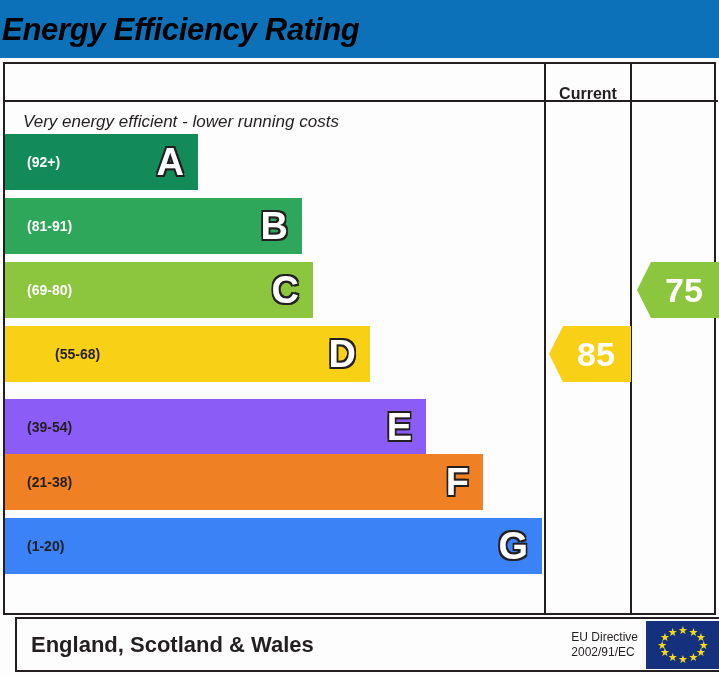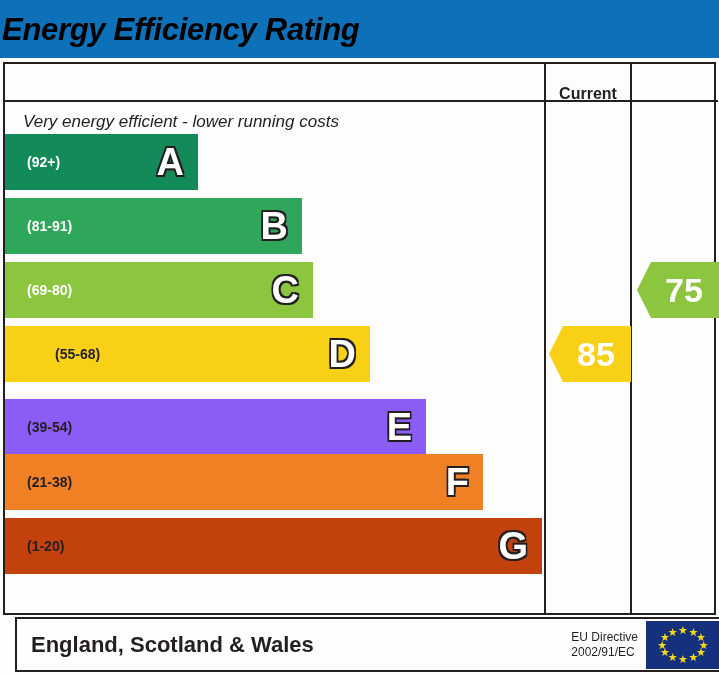--- a/index.html
+++ b/index.html
@@ -236,21 +236,21 @@
           <div class="band-letter">D</div>
         </div>
         <div class="band" style="top: 256px; width: 421px; background: #8b5cf6; margin-top: 9px;">
           <div class="band-range" style="color: rgb(35, 31, 32);">(39-54)</div>
           <div class="band-letter">E</div>
         </div>
         <div class="band" style="top: 320px; width: 478px; background: rgb(239, 128, 35);">
           <div class="band-range" style="color: rgb(35, 31, 32);">(21-38)</div>
           <div class="band-letter">F</div>
         </div>
-        <div class="band" style="top: 384px; width: 537px; background: #c2410c;">
+        <div class="band" style="top: 384px; width: 537px; background: #3b82f6;">
           <div class="band-range" style="color: rgb(35, 31, 32);">(1-20)</div>
           <div class="band-letter">G</div>
         </div>
       </div>
 
     <div id="ratings-container">
         <div class="rating current" style="top: 262px; background: rgb(248, 209, 23);">
           <span>85</span>
         </div>
         <div class="rating potential" style="top: 198px; background: rgb(140, 198, 62);">

